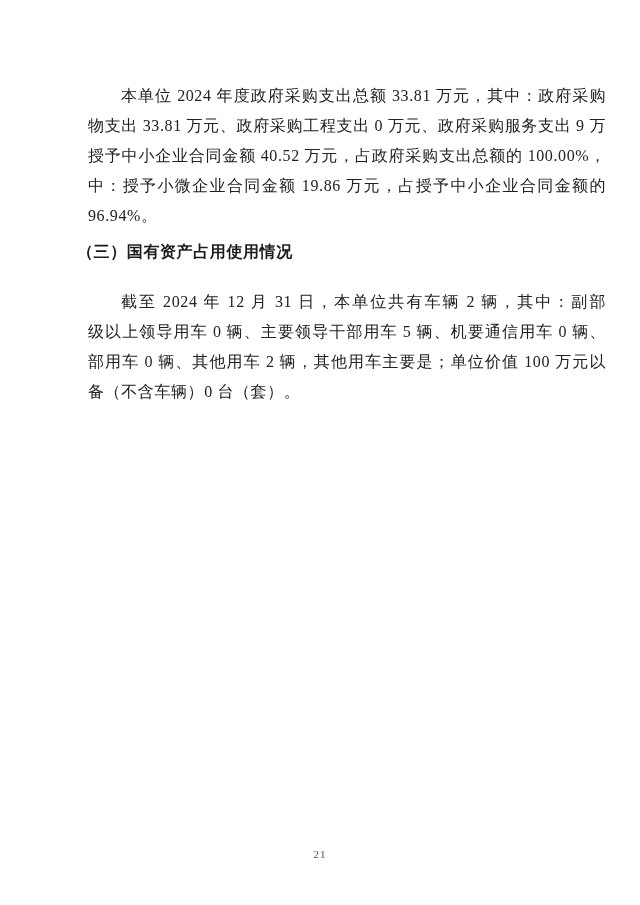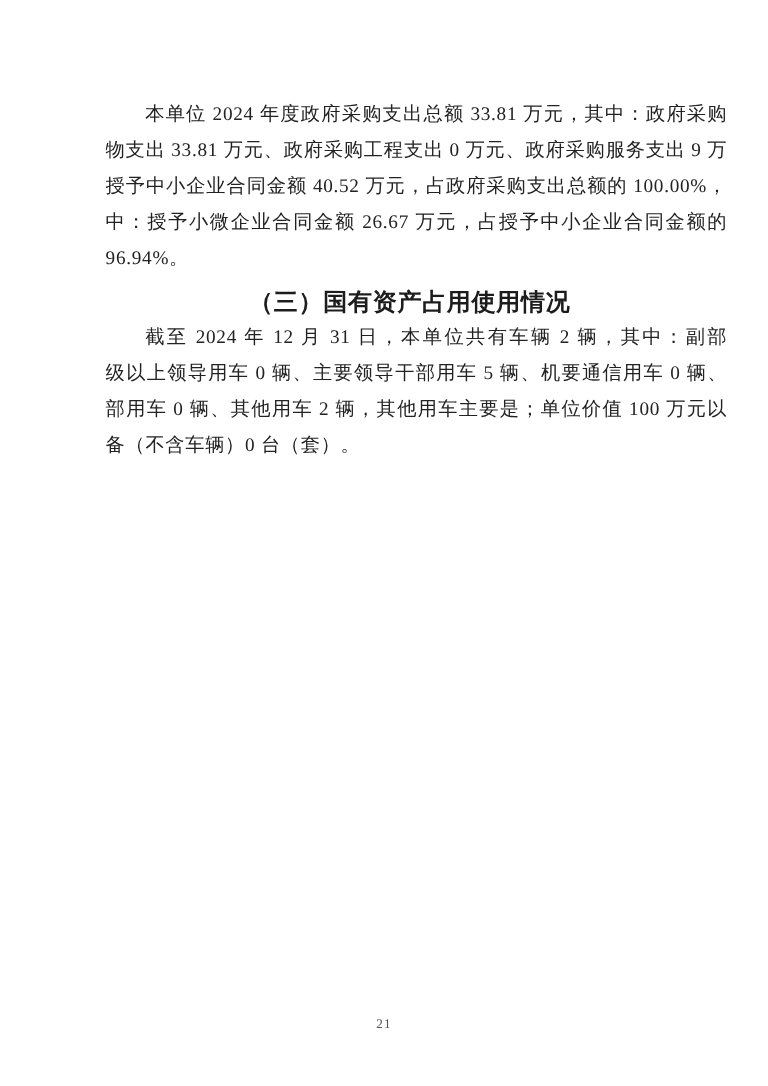--- a/index.html
+++ b/index.html
@@ -41,29 +41,28 @@
   
   .line.j {
     text-align: justify;
     text-align-last: justify;
     text-justify: inter-character;
   }
   .line.indent {
     text-indent: 33px;
   }
   .heading {
-    margin: 6px 0 0 0;
+    margin: 6px 0 20px 0;
     height: 30px;
     line-height: 30px;
     font-weight: bold;
     text-indent: 33px;
-    font-size: 20px;
+    font-size: 16px;
     color: #1c1c1c;
     letter-spacing: 0.6px;
-    text-align: center;
   }
   .page-number {
     position: absolute;
     top: 848px;
     left: 0;
     width: 640px;
     text-align: center;
     font-size: 11px;
     color: #555555;
     letter-spacing: 1px;
@@ -73,21 +72,21 @@
 <body>
 
 <div class="page">
 
   <div class="content">
 
     <div class="para">
       <div class="line j indent">本单位 2024 年度政府采购支出总额 33.81 万元，其中：政府采购货</div>
       <div class="line j">物支出 33.81 万元、政府采购工程支出 0 万元、政府采购服务支出 9 万元。</div>
       <div class="line j">授予中小企业合同金额 40.52 万元，占政府采购支出总额的 100.00%，其</div>
-      <div class="line j">中：授予小微企业合同金额 26.67 万元，占授予中小企业合同金额的</div>
+      <div class="line j">中：授予小微企业合同金额 19.86 万元，占授予中小企业合同金额的</div>
       <div class="line">96.94%。</div>
     </div>
 
     <div class="heading">（三）国有资产占用使用情况</div>
 
     <div class="para">
       <div class="line j indent">截至 2024 年 12 月 31 日，本单位共有车辆 2 辆，其中：副部（省）</div>
       <div class="line j">级以上领导用车 0 辆、主要领导干部用车 5 辆、机要通信用车 0 辆、应</div>
       <div class="line j">部用车 0 辆、其他用车 2 辆，其他用车主要是；单位价值 100 万元以上设</div>
       <div class="line">备（不含车辆）0 台（套）。</div>

